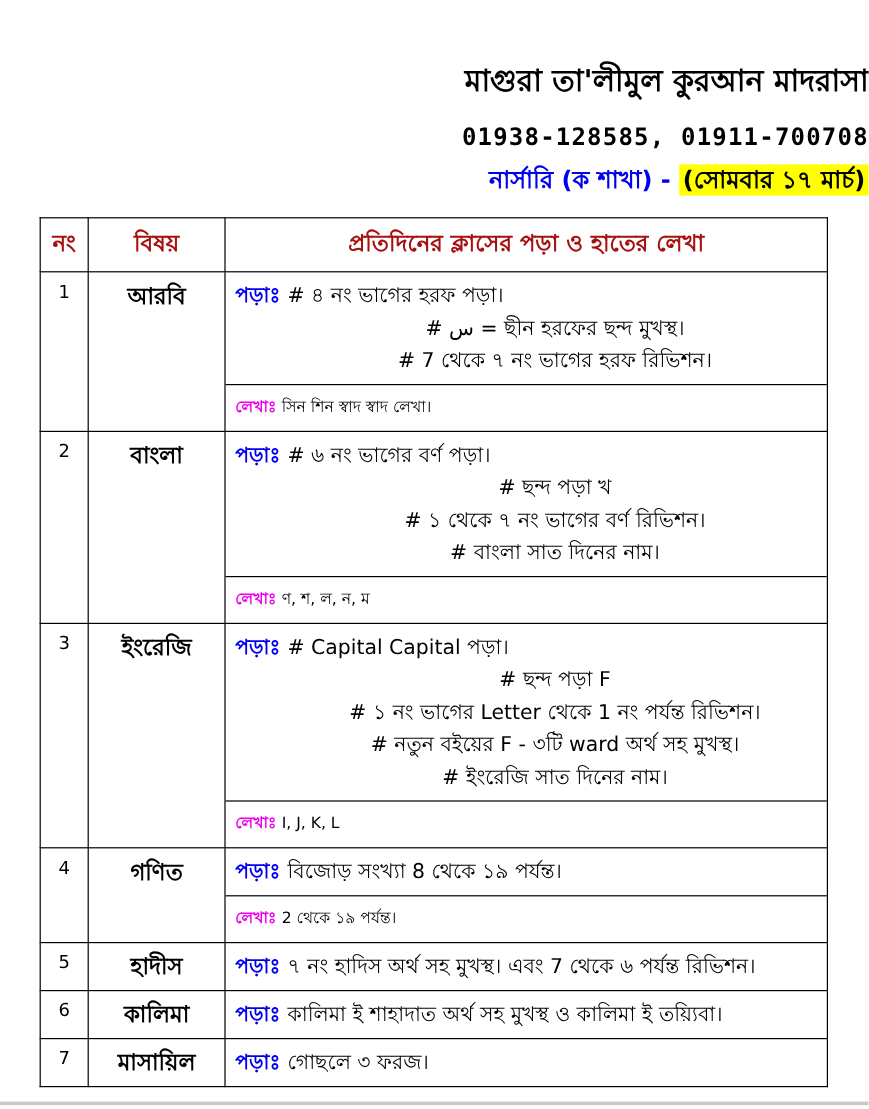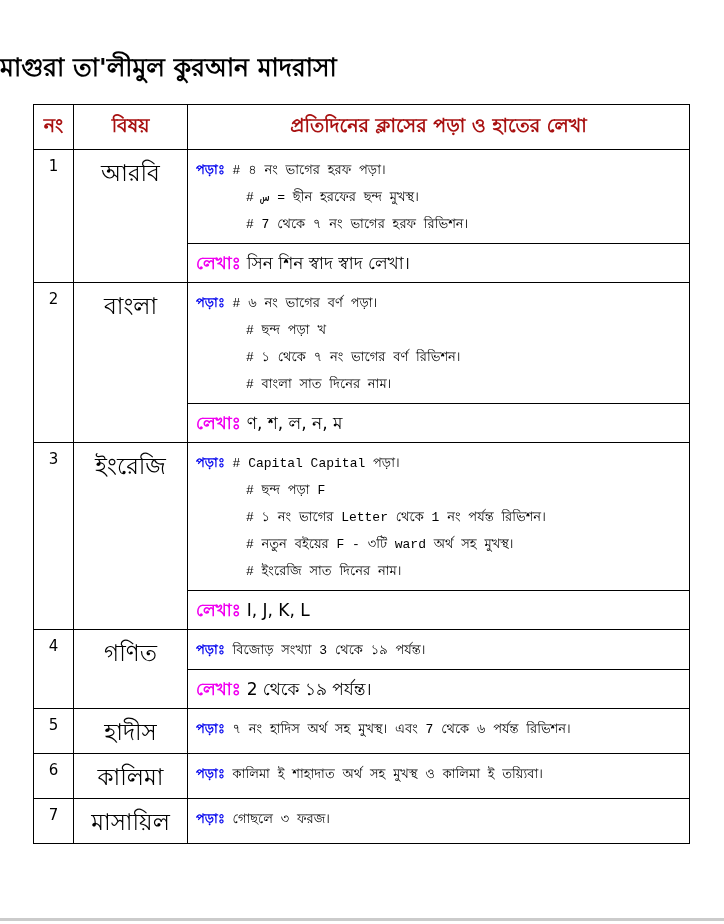--- a/index.html
+++ b/index.html
@@ -12,21 +12,21 @@
   }
   *{box-sizing:border-box;}
   html,body{margin:0;padding:0;background:#fff;}
   .page{
     position:relative;
     width:724px;height:924px;
     background:#fff;color:#000;
     font-family:"DejaVu Sans","Liberation Sans",sans-serif;
     overflow:hidden;
   }
-  .header{padding-top:48px;text-align:left;}
+  .header{padding-top:48px;text-align:right;}
   .title{font-size:25px;font-weight:bold;margin:0 0 11px 0;}
   .subtitle{font-size:19px;font-weight:bold;margin:0 0 9px 0;}
   .phones{font-size:20px;font-weight:bold;letter-spacing:1px;margin:0 0 9px 0;
           font-family:"DejaVu Sans Mono","DejaVu Sans",sans-serif;}
   .classline{font-size:20px;font-weight:bold;margin:0;}
   .class-label{color:var(--class-blue);}
   .date-label{background:var(--hl-yellow);color:#000;padding:1px 3px;}
 
   table.lesson{
     border-collapse:collapse;
@@ -41,27 +41,27 @@
     vertical-align:top;
     padding:0;
   }
   .lesson th{
     color:var(--header-red);
     font-weight:bold;font-size:19px;
     text-align:center;
     height:38px;padding:6px 4px;
   }
   td.no{ text-align:center;font-size:15px;padding-top:7px;}
-  td.subject{ text-align:center;font-weight:normal;font-size:23px;padding-top:5px;}
+  td.subject{ text-align:center;font-weight:bold;font-size:19px;padding-top:5px;}
   td.content{padding:0;}
   .cellwrap{display:flex;flex-direction:column;height:100%;}
   .pora{flex:1 1 auto;padding:7px 10px 5px 8px;}
-  .line{font-size:13px;line-height:27px;font-family:Liberation Mono, monospace;}
-  .line.cont{padding-left:50px;}
-  .lekha{border-top:1.5px solid var(--border);padding:6px 10px 6px 8px;font-size:17px;line-height:26px;}
+  .line{font-size:17px;line-height:27px;}
+  .line.cont{padding-left:50px;text-align:center;}
+  .lekha{border-top:1.5px solid var(--border);padding:6px 10px 6px 8px;font-size:13px;line-height:26px;}
   .lbl-pora{color:var(--pora-blue);font-weight:bold;}
   .lbl-lekha{color:var(--lekha-magenta);font-weight:bold;}
 
   tr.r0 td{height:121px;}
   tr.r1 td{height:141px;}
   tr.r2 td{height:160px;}
   tr.r3 td{height:74px;}
   tr.r4 td{height:35px;}
   tr.r5 td{height:35px;}
   tr.r6 td{height:36px;}
@@ -71,20 +71,25 @@
     background:#cbcbcb;
   }
 </style>
 </head>
 <body>
 
 <div class="page">
 
   <div class="header">
     <div class="title">মাগুরা তা'লীমুল কুরআন মাদরাসা</div>
+    <div class="phones">01938-128585, 01911-700708</div>
+    <div class="classline">
+      <span class="class-label">নার্সারি (ক শাখা) -</span>
+      <span class="date-label">(সোমবার ১৭ মার্চ)</span>
+    </div>
   </div>
 
   <table class="lesson">
     <colgroup>
       <col class="c-no">
         <col class="c-subject">
         <col class="c-content">
     </colgroup>
     <thead>
       <tr>
@@ -138,21 +143,21 @@
               <div class="lekha"><span class="lbl-lekha">লেখাঃ </span><span>I, J, K, L</span></div>
             </div>
           </td>
         </tr>
         <tr class="row r3">
           <td class="no">4</td>
           <td class="subject">গণিত</td>
           <td class="content">
             <div class="cellwrap">
               <div class="pora">
-                <div class="line"><span class="lbl-pora">পড়াঃ </span><span>বিজোড় সংখ্যা 3 থেকে ১৯ পর্যন্ত।</span></div>
+                <div class="line"><span class="lbl-pora">পড়াঃ </span><span>বিজোড় সংখ্যা 8 থেকে ১৯ পর্যন্ত।</span></div>
               </div>
               <div class="lekha"><span class="lbl-lekha">লেখাঃ </span><span>2 থেকে ১৯ পর্যন্ত।</span></div>
             </div>
           </td>
         </tr>
         <tr class="row r4">
           <td class="no">5</td>
           <td class="subject">হাদীস</td>
           <td class="content">
             <div class="cellwrap">

